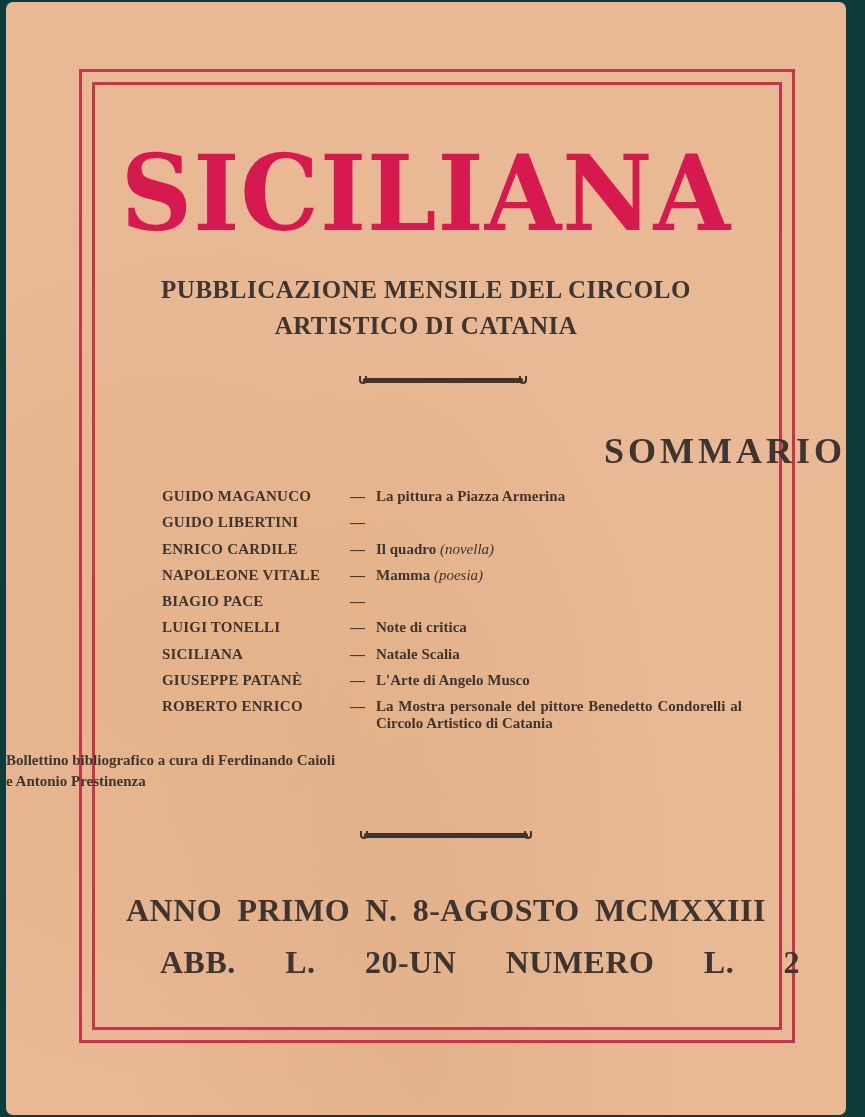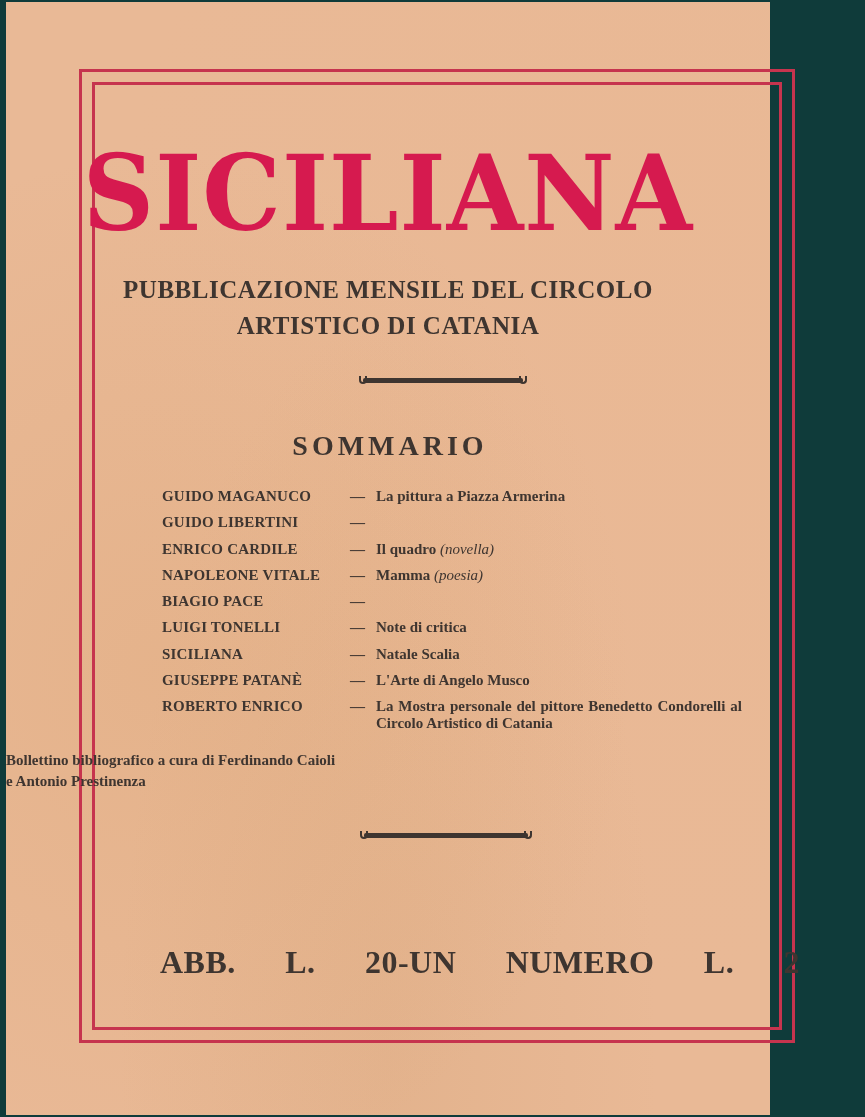--- a/index.html
+++ b/index.html
@@ -2,27 +2,27 @@
 <html><head>
 <meta charset="utf-8">
 <style>
   html, body { margin:0; padding:0; }
   body {
     width:865px; height:1117px; overflow:hidden; position:relative;
     background:#0f3b3a;
     font-family:"DejaVu Serif", serif;
   }
   .page {
-    position:absolute; left:6px; top:2px; width:764px; height:1113px;
+    position:absolute; left:6px; top:2px; width:840px; height:1113px;
     background:
       radial-gradient(ellipse at 20% 60%, rgba(210,150,90,0.18), transparent 55%),
       radial-gradient(ellipse at 80% 30%, rgba(235,180,140,0.15), transparent 60%),
       radial-gradient(ellipse at 50% 95%, rgba(200,150,100,0.18), transparent 50%),
       #e9b996;
-    border-radius:0;
+    border-radius:7px;
   }
   .frame-outer {
     position:absolute; left:73px; top:67px; width:716px; height:974px;
     border:3px solid #c6344e; box-sizing:border-box;
   }
   .frame-inner {
     position:absolute; left:86px; top:80px; width:690px; height:948px;
     border:3px solid #c6344e; box-sizing:border-box;
   }
   .title {
@@ -44,23 +44,23 @@
   .ornament::before, .ornament::after {
     content:""; position:absolute; top:-2px; width:8px; height:8px;
     border:2px solid #3e3530; border-top:none; border-radius:0 0 4px 4px;
     box-sizing:border-box;
   }
   .ornament::before { left:-4px; }
   .ornament::after { right:-4px; }
   .orn1 { left:357px; top:376px; width:160px; }
   .orn2 { left:358px; top:831px; width:164px; }
   .sommario {
-    position:absolute; left:4px; right:0; top:428px; text-align:center;
+    position:absolute; left:4px; right:0; top:428px; text-align:right;
     font-family:"Liberation Serif", serif; font-weight:bold;
-    font-size:28px; letter-spacing:4px; color:#3e3530;
+    font-size:36px; letter-spacing:4px; color:#3e3530;
   }
   .toc {
     position:absolute; left:156px; top:486px; width:580px;
     font-family:"Liberation Serif", serif; font-weight:bold;
     color:#3e3530; font-size:15px;
   }
   .toc-row { display:flex; height:26.3px; align-items:flex-start; }
   .toc-author { width:188px; letter-spacing:0.2px; }
   .toc-dash { width:26px; }
   .toc-work { flex:1; line-height:17px; }
@@ -140,20 +140,27 @@
     </div>
   </div>
 
   <div class="biblio">
     <div>Bollettino bibliografico a cura di Ferdinando Caioli</div>
     <div>e Antonio Prestinenza</div>
   </div>
 
   <div class="ornament orn2"></div>
 
+  <div class="footer foot1">
+    <span>ANNO</span>
+    <span>PRIMO</span>
+    <span>N.</span>
+    <span>8-AGOSTO</span>
+    <span>MCMXXIII</span>
+  </div>
   <div class="footer foot2">
     <span>ABB.</span>
     <span>L.</span>
     <span>20-UN</span>
     <span>NUMERO</span>
     <span>L.</span>
     <span>2</span>
   </div>
 </div>
 

